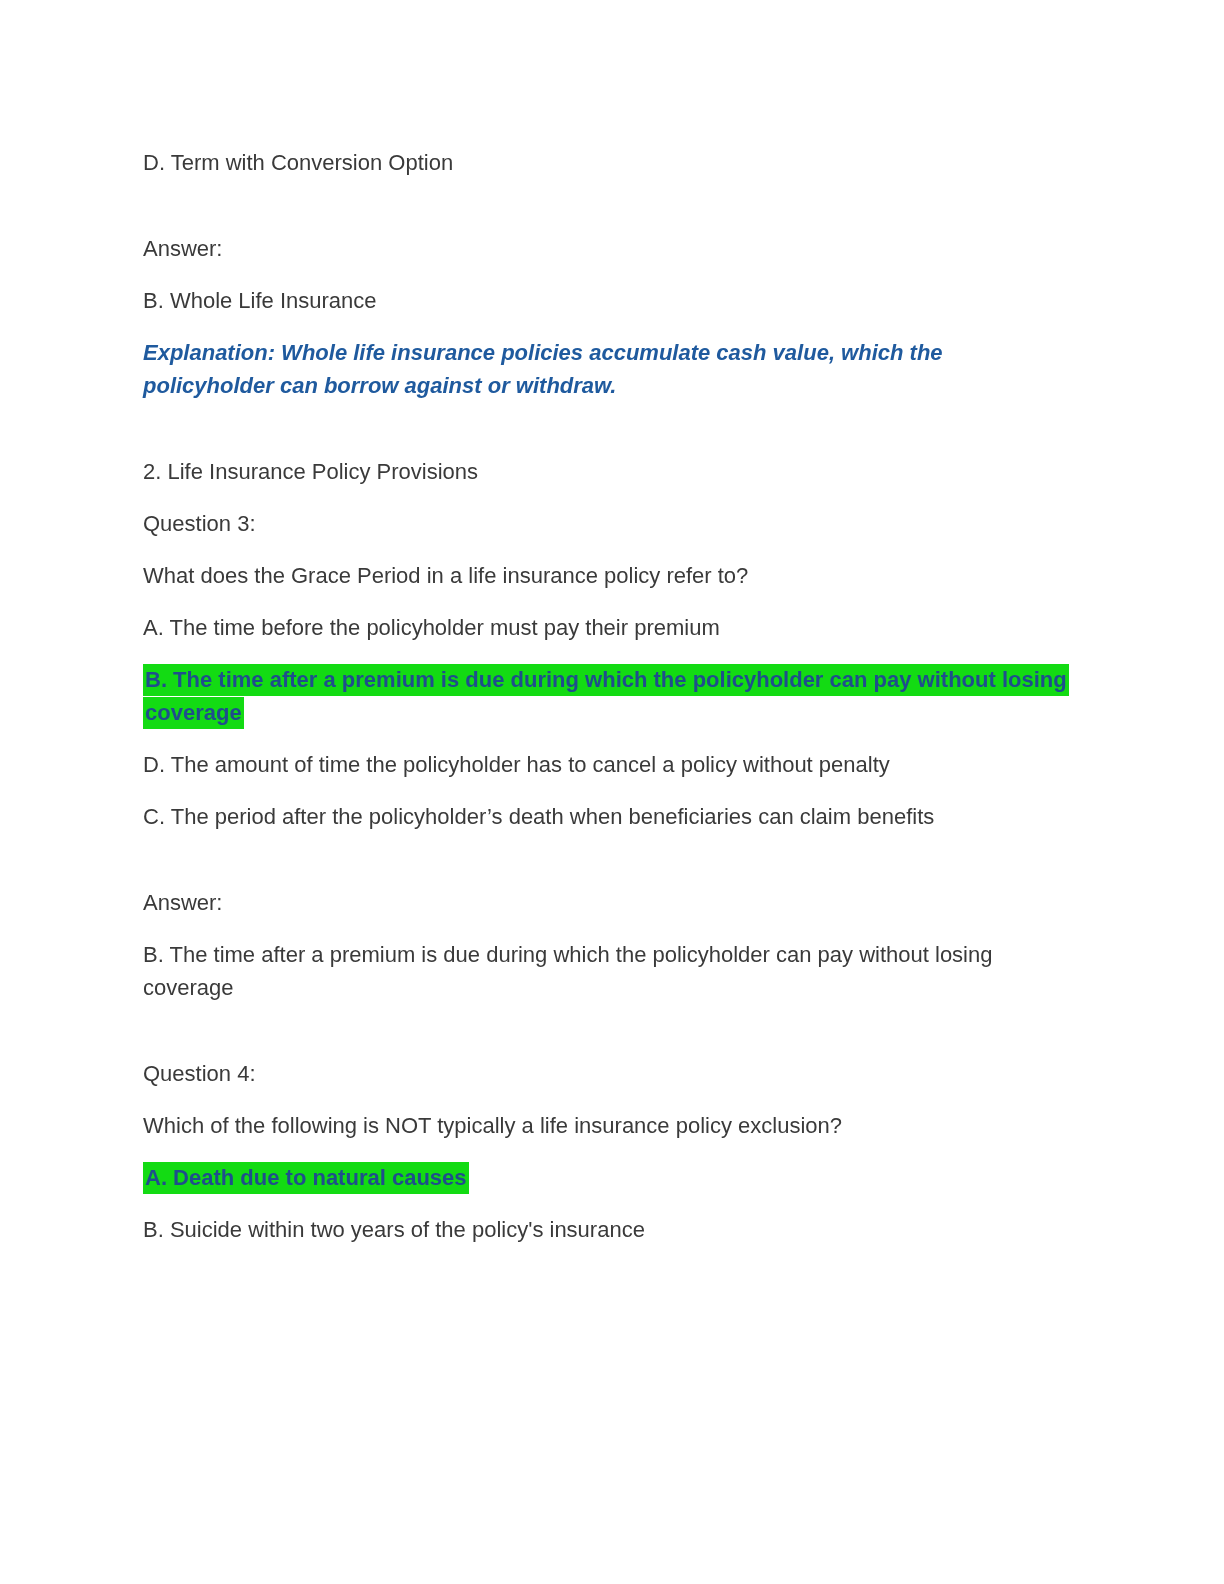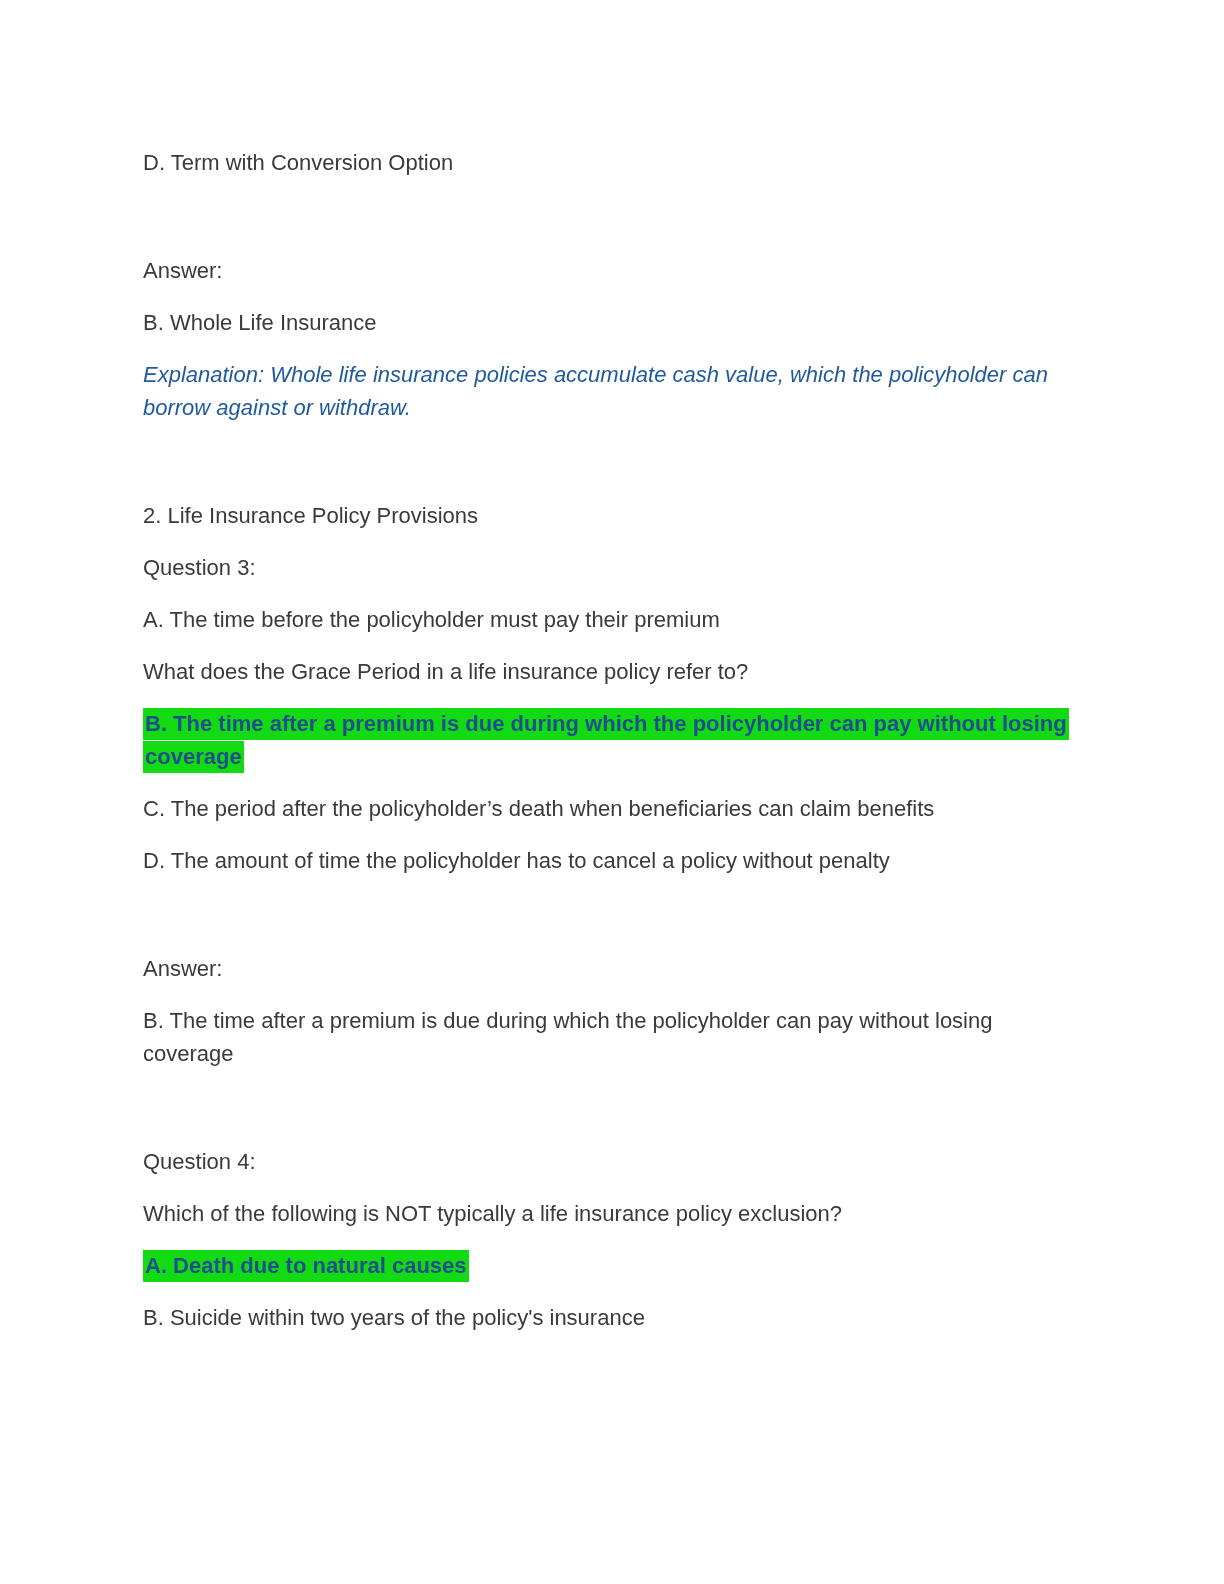--- a/index.html
+++ b/index.html
@@ -24,25 +24,25 @@
     border-radius: 26px;
   }
   .para {
     margin: 0 0 19px 0;
     font-size: 22px;
     line-height: 1.5;
     color: #3a3a3a;
     font-weight: 400;
   }
   .space-before {
-    margin-top: 75px;
+    margin-top: 53px;
   }
   .explanation {
     color: #1f5a9e;
-    font-weight: 400;
+    font-weight: 700;
     font-style: italic;
   }
   .highlight-answer {
     color: #1f4e8c;
     font-weight: 700;
   }
   .highlight-answer .hl {
     background: #13db13;
     padding: 3px 2px 4px 2px;
     -webkit-box-decoration-break: clone;
@@ -59,29 +59,29 @@
   <p class="para space-before">Answer:</p>
 
   <p class="para">B. Whole Life Insurance</p>
 
   <p class="para explanation">Explanation: Whole life insurance policies accumulate cash value, which the policyholder can borrow against or withdraw.</p>
 
   <p class="para space-before">2. Life Insurance Policy Provisions</p>
 
   <p class="para">Question 3:</p>
 
+  <p class="para">What does the Grace Period in a life insurance policy refer to?</p>
+
   <p class="para">A. The time before the policyholder must pay their premium</p>
-
-  <p class="para">What does the Grace Period in a life insurance policy refer to?</p>
 
   <p class="para highlight-answer"><span class="hl">B. The time after a premium is due during which the policyholder can pay without losing coverage</span></p>
 
+  <p class="para">D. The amount of time the policyholder has to cancel a policy without penalty</p>
+
   <p class="para">C. The period after the policyholder’s death when beneficiaries can claim benefits</p>
-
-  <p class="para">D. The amount of time the policyholder has to cancel a policy without penalty</p>
 
   <p class="para space-before">Answer:</p>
 
   <p class="para">B. The time after a premium is due during which the policyholder can pay without losing coverage</p>
 
 
   <p class="para space-before">Question 4:</p>
 
   <p class="para">Which of the following is NOT typically a life insurance policy exclusion?</p>
 

